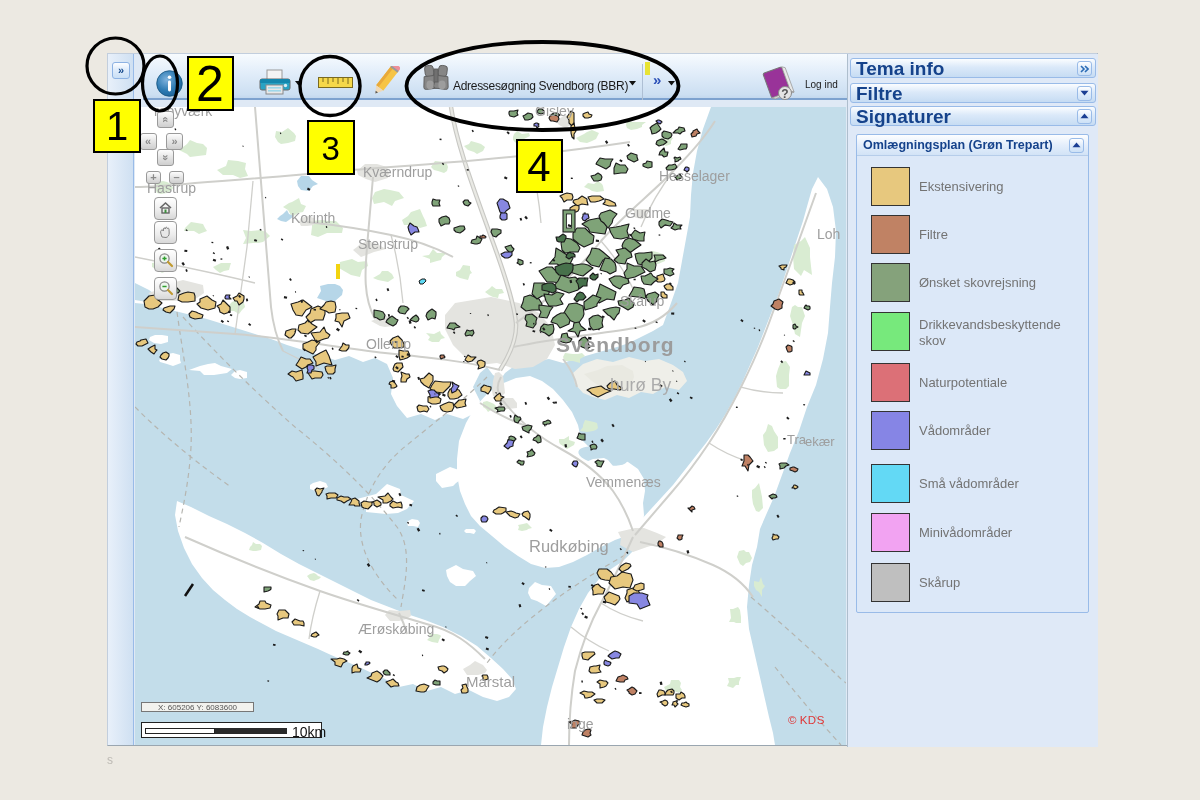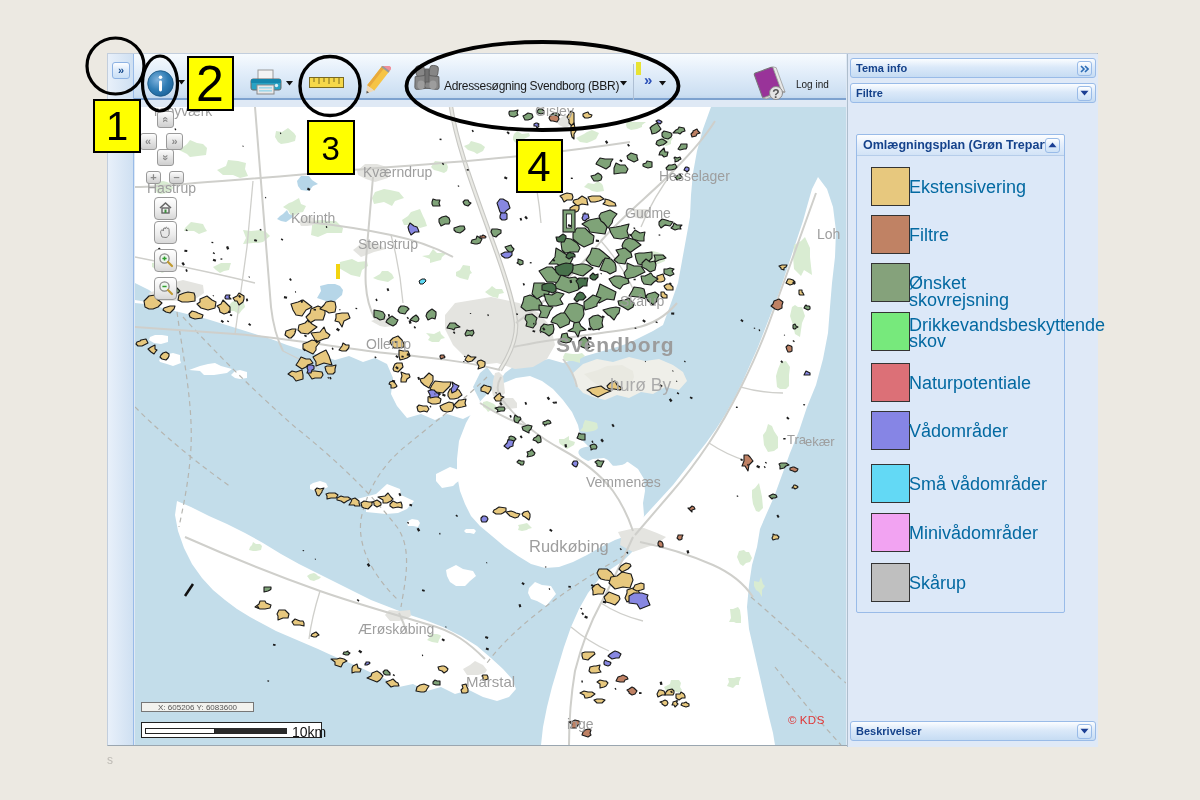--- a/index.html
+++ b/index.html
@@ -1,29 +1,29 @@
 <!DOCTYPE html>
 <html><head><meta charset="utf-8"><title>Kort</title>
 <style>
 *{margin:0;padding:0;box-sizing:border-box}
 html,body{width:1200px;height:800px;overflow:hidden}
 body{background:#ece9e2;font-family:"Liberation Sans",sans-serif;position:relative}
 .win{position:absolute;left:107px;top:53px;width:991px;height:693px;background:#dfe9f5;border:1px solid #9aa6b0;border-top:1px solid #c2cedd;border-left:1px solid #c2cedd}
 .strip{position:absolute;left:0;top:0;width:26px;height:691px;background:linear-gradient(90deg,#e8f0fa,#cfe0f2);border-right:1px solid #99bbe8}
 .stripbtn{position:absolute;left:4px;top:8px;width:18px;height:17px;background:linear-gradient(#fdfeff,#dfecfb 45%,#cadff5);border:1px solid #8db2e3;border-radius:3px;color:#15498b;font-size:11px;font-weight:bold;text-align:center;line-height:15px}
-.toolbar{position:absolute;left:26px;top:0;width:712px;height:46px;background:linear-gradient(#f7fbfe,#e3eefa 40%,#ccdff2 92%,#c3d8ee);border-bottom:2px solid #7da2cf}
+.toolbar{position:absolute;left:35px;top:0;width:712px;height:46px;background:linear-gradient(#f7fbfe,#e3eefa 40%,#ccdff2 92%,#c3d8ee);border-bottom:2px solid #7da2cf}
 .map{position:absolute;left:27px;top:53px;width:712px;height:639px;overflow:hidden}
 .sidebar{position:absolute;left:739px;top:0;width:251px;height:693px;background:#dfe9f7;border-left:1px solid #aebecd}
-.hdrbar{position:absolute;left:2px;width:246px;height:20px;background:linear-gradient(#fbfdff,#dbe9f9 45%,#c6dcf3);border:1px solid #99bbe8;border-radius:3px;color:#15428b;font-size:11px;font-weight:bold;line-height:19px;padding-left:5px}
+.hdrbar{position:absolute;left:2px;width:246px;height:20px;background:linear-gradient(#fbfdff,#dbe9f9 45%,#c6dcf3);border:1px solid #99bbe8;border-radius:3px;color:#15428b;font-size:19px;font-weight:bold;line-height:19px;padding-left:5px}
 .tool{position:absolute;width:15px;height:15px;background:linear-gradient(#ffffff,#dfecfb 50%,#cde1f6);border:1px solid #99bbe8;border-radius:3px;top:2px;right:3px;text-align:center}
 .tool svg{display:block;margin:3px auto 0}
-.panel{position:absolute;left:8px;top:80px;width:209px;height:479px;background:#dce8f8;border:1px solid #99bbe8;border-radius:2px}
+.panel{position:absolute;left:8px;top:80px;width:233px;height:479px;background:#dce8f8;border:1px solid #99bbe8;border-radius:2px}
 .panelhdr{height:21px;background:linear-gradient(#fdfeff,#e4eefb 50%,#d2e3f6);border-bottom:1px solid #b6cdea;color:#15428b;font-size:12.5px;font-weight:bold;line-height:20px;padding-left:6px;border-radius:2px 2px 0 0}
 .leg{position:absolute;left:14px;width:39px;height:39px;border:1.6px solid #333}
-.legt{position:absolute;left:52px;font-size:18px;color:#0369a1;line-height:16.5px}
+.legt{position:absolute;left:62px;font-size:13px;color:#737373;line-height:16.5px}
 .abox{position:absolute;background:#ffff00;border:2px solid #000;color:#000;text-align:center;font-size:32px}
 .navbtn{position:absolute;width:17px;height:17px;background:linear-gradient(#fdfdfd,#e2e2e2 55%,#cfcfcf);border:1px solid #9a9a9a;border-radius:3px;color:#8a8a8a;font-size:11px;font-weight:bold;text-align:center;line-height:15px}
 .bigbtn{position:absolute;left:19px;width:23px;height:23px;background:linear-gradient(#ffffff,#ececec 60%,#d8d8d8);border:1px solid #9a9a9a;border-radius:4px}
 .bigbtn svg{display:block;margin:2px auto 0}
 </style></head>
 <body>
 <div class="win">
   <div class="strip">
       <div class="stripbtn">»</div>
     </div>
@@ -739,20 +739,25 @@
     <div class="hdrbar" style="top:4px">Tema info<div class="tool">
           <svg width="9" height="8" viewBox="0 0 9 8">
             <path d="M1,1 l3,3 -3,3 M5,1 l3,3 -3,3" stroke="#2b6cb5" stroke-width="1.6" fill="none"></path>
           </svg>
         </div></div>
     <div class="hdrbar" style="top:28.5px">Filtre<div class="tool">
           <svg width="9" height="6" viewBox="0 0 9 6">
             <path d="M0.5,0.8h8l-4,4.6z" fill="#1b3f94"></path>
           </svg>
         </div></div>
+    <div class="hdrbar" style="top:51.5px">Signaturer<div class="tool">
+          <svg width="9" height="6" viewBox="0 0 9 6">
+            <path d="M0.5,5.2h8l-4,-4.6z" fill="#1b3f94"></path>
+          </svg>
+        </div></div>
     <div class="panel">
       <div class="panelhdr">Omlægningsplan (Grøn Trepart)<div class="tool" style="right:4px;top:3px">
             <svg width="9" height="6" viewBox="0 0 9 6">
               <path d="M0.5,5.2h8l-4,-4.6z" fill="#1b3f94"></path>
             </svg>
           </div></div>
       <div class="leg" style="top:31.7px;background:#e7c87e"></div>
         <div class="legt" style="top:43.7px">Ekstensivering</div>
         <div class="leg" style="top:79.9px;background:#c08264"></div>
         <div class="legt" style="top:91.9px">Filtre</div>
@@ -764,25 +769,20 @@
         <div class="legt" style="top:239.6px">Naturpotentiale</div>
         <div class="leg" style="top:275.9px;background:#8685e5"></div>
         <div class="legt" style="top:287.9px">Vådområder</div>
         <div class="leg" style="top:328.7px;background:#63d9f5"></div>
         <div class="legt" style="top:340.7px">Små vådområder</div>
         <div class="leg" style="top:378.2px;background:#f2a3f2"></div>
         <div class="legt" style="top:390.2px">Minivådområder</div>
         <div class="leg" style="top:427.7px;background:#bfbfbf"></div>
         <div class="legt" style="top:439.7px">Skårup</div>
     </div>
-    <div class="hdrbar" style="top:667px">Beskrivelser<div class="tool">
-          <svg width="9" height="6" viewBox="0 0 9 6">
-            <path d="M0.5,0.8h8l-4,4.6z" fill="#1b3f94"></path>
-          </svg>
-        </div></div>
   </div>
 </div>
 <svg width="1200" height="800" viewBox="0 0 1200 800" style="position:absolute;left:0;top:0;pointer-events:none">
 <ellipse cx="115.5" cy="66" rx="28.5" ry="28" fill="none" stroke="#000" stroke-width="3.2"></ellipse>
 <ellipse cx="160" cy="83.5" rx="17.5" ry="27.5" fill="none" stroke="#000" stroke-width="3.2"></ellipse>
 <ellipse cx="330" cy="86" rx="30" ry="29.5" fill="none" stroke="#000" stroke-width="3.4"></ellipse>
 <ellipse cx="542.5" cy="86" rx="136" ry="44" fill="none" stroke="#000" stroke-width="3.8"></ellipse>
 </svg>
 <div class="abox" style="left:93px;top:98.5px;width:48px;height:54px;line-height:51px;font-size:40px">1</div>
 <div class="abox" style="left:186.5px;top:55.5px;width:47px;height:55px;line-height:52px;font-size:50px">2</div>

